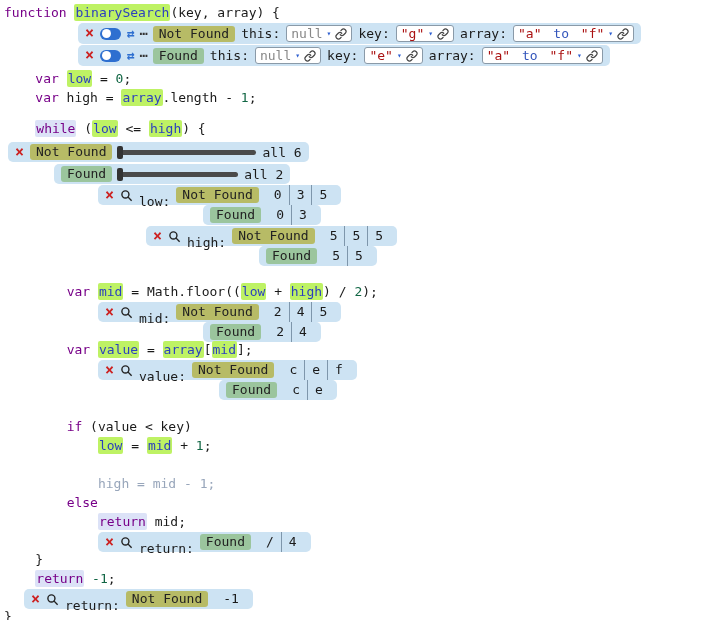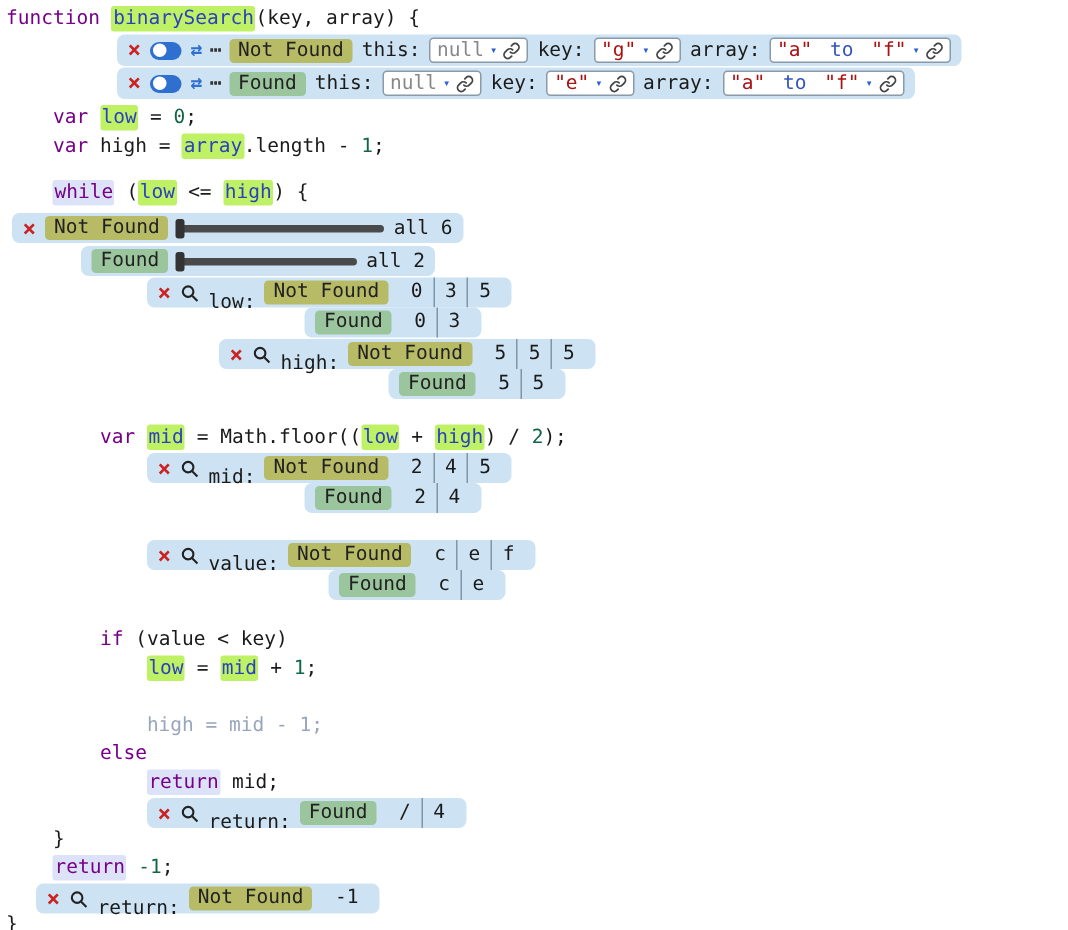--- a/index.html
+++ b/index.html
@@ -92,20 +92,21 @@
           <circle cx="10" cy="10" r="6.5"></circle>
           <path d="M15 15l6.5 6.5"></path>
         </svg></span><span class="pname">high:</span><span class="badge nf">Not Found</span><span class="cells"><span class="cell">5</span><span class="cell">5</span><span class="cell">5</span></span></div>
     <div class="widget probe" style="left: 259px; top: 246px;"><span class="badge f">Found</span><span class="cells"><span class="cell">5</span><span class="cell">5</span></span></div>
     <div class="code-line" style="left: 4px; top: 283px;"><span>        </span><span class="tk-kw">var</span><span> </span><span class="tk-hl">mid</span><span> = Math.floor((</span><span class="tk-hl">low</span><span> + </span><span class="tk-hl">high</span><span>) / </span><span class="tk-num">2</span><span>);</span></div>
     <div class="widget probe" style="left: 98px; top: 302px;"><span class="icon-x">×</span><span class="icon-mag"><svg width="13" height="13" viewBox="0 0 24 24" fill="none" stroke="#222" stroke-width="2.6">
           <circle cx="10" cy="10" r="6.5"></circle>
           <path d="M15 15l6.5 6.5"></path>
         </svg></span><span class="pname">mid:</span><span class="badge nf">Not Found</span><span class="cells"><span class="cell">2</span><span class="cell">4</span><span class="cell">5</span></span></div>
     <div class="widget probe" style="left: 203px; top: 322px;"><span class="badge f">Found</span><span class="cells"><span class="cell">2</span><span class="cell">4</span></span></div>
+    <div class="code-line" style="left: 4px; top: 341px;"><span>        </span><span class="tk-kw">var</span><span> </span><span class="tk-hl">value</span><span> = </span><span class="tk-hl">array</span><span>[</span><span class="tk-hl">mid</span><span>];</span></div>
     <div class="widget probe" style="left: 98px; top: 360px;"><span class="icon-x">×</span><span class="icon-mag"><svg width="13" height="13" viewBox="0 0 24 24" fill="none" stroke="#222" stroke-width="2.6">
           <circle cx="10" cy="10" r="6.5"></circle>
           <path d="M15 15l6.5 6.5"></path>
         </svg></span><span class="pname">value:</span><span class="badge nf">Not Found</span><span class="cells"><span class="cell">c</span><span class="cell">e</span><span class="cell">f</span></span></div>
     <div class="widget probe" style="left: 219px; top: 380px;"><span class="badge f">Found</span><span class="cells"><span class="cell">c</span><span class="cell">e</span></span></div>
     <div class="code-line" style="left: 4px; top: 418px;"><span>        </span><span class="tk-kw">if</span><span> (value &lt; key)</span></div>
     <div class="code-line" style="left: 4px; top: 437px;"><span>            </span><span class="tk-hl">low</span><span> = </span><span class="tk-hl">mid</span><span> + </span><span class="tk-num">1</span><span>;</span></div>
     <div class="code-line" style="left: 4px; top: 475px;"><span class="tk-dead">            high = mid - 1;</span></div>
     <div class="code-line" style="left: 4px; top: 494px;"><span>        </span><span class="tk-kw">else</span></div>
     <div class="code-line" style="left: 4px; top: 513px;"><span>            </span><span class="tk-hlkw">return</span><span> mid;</span></div>

